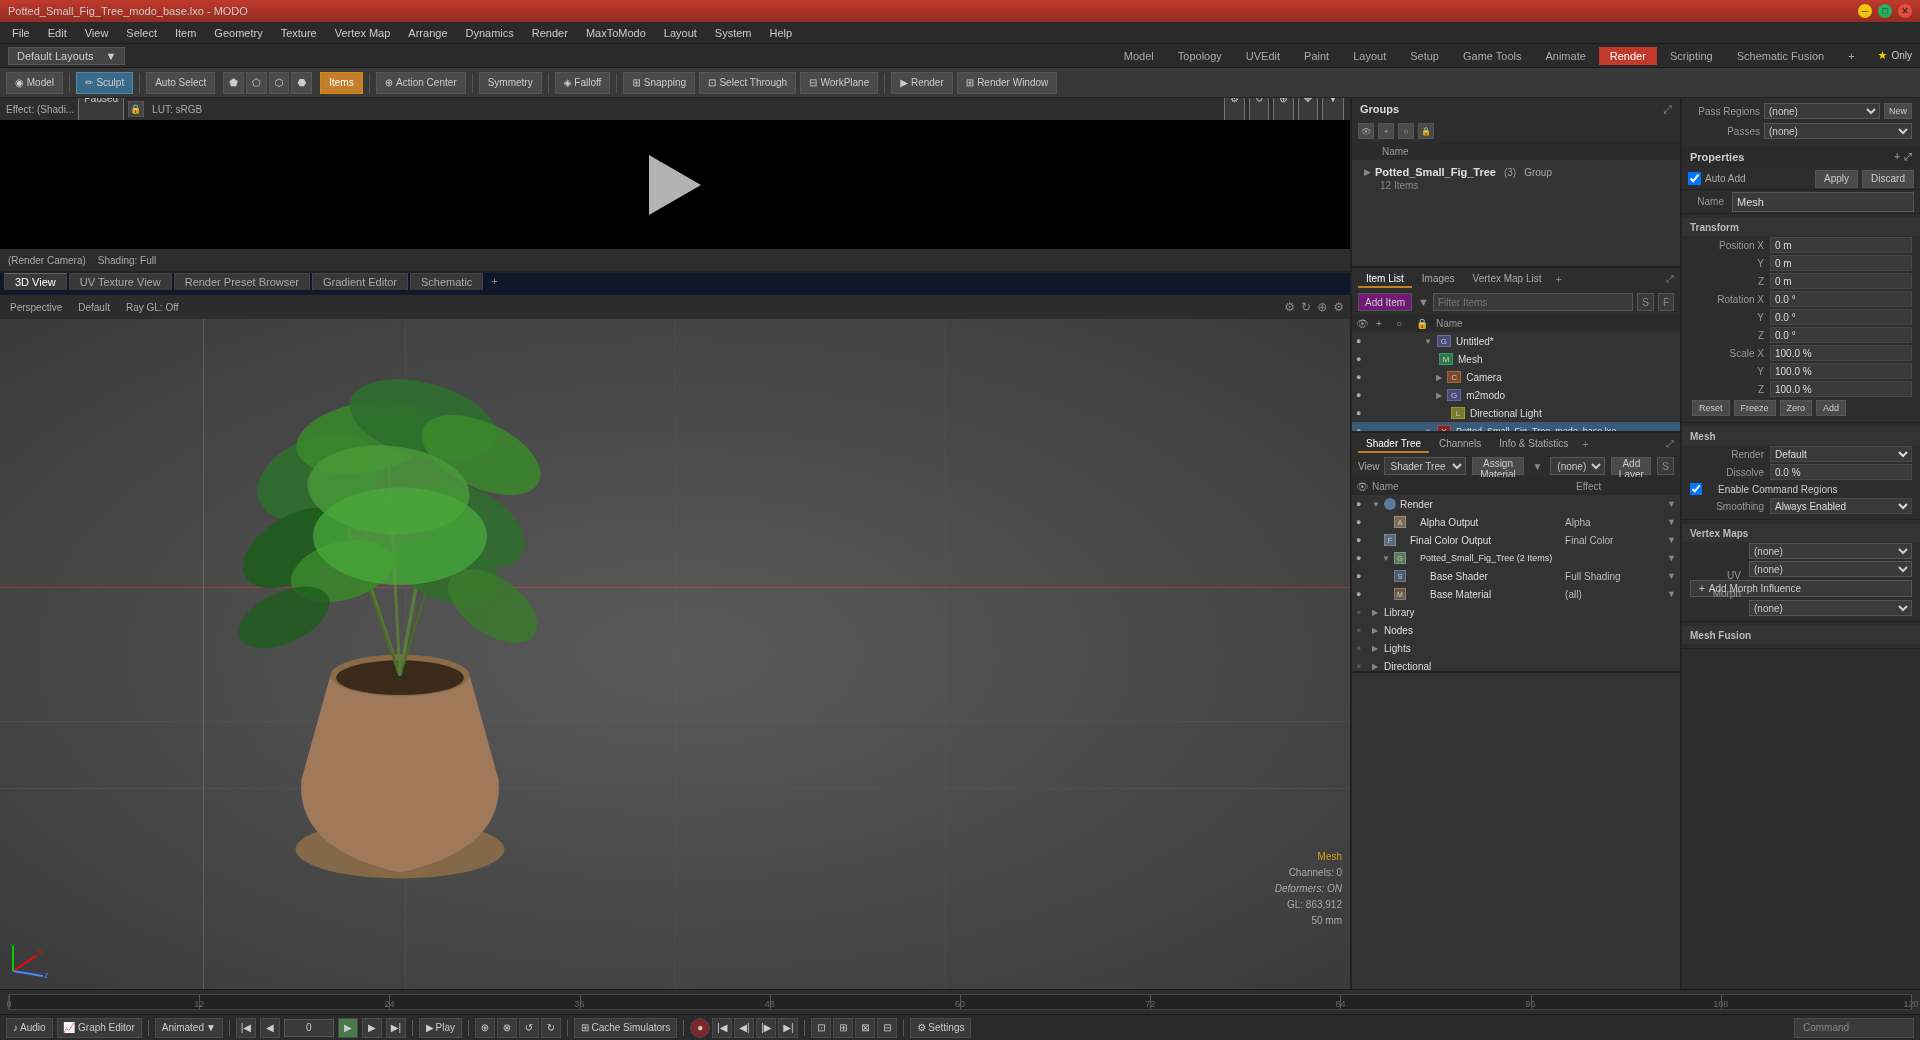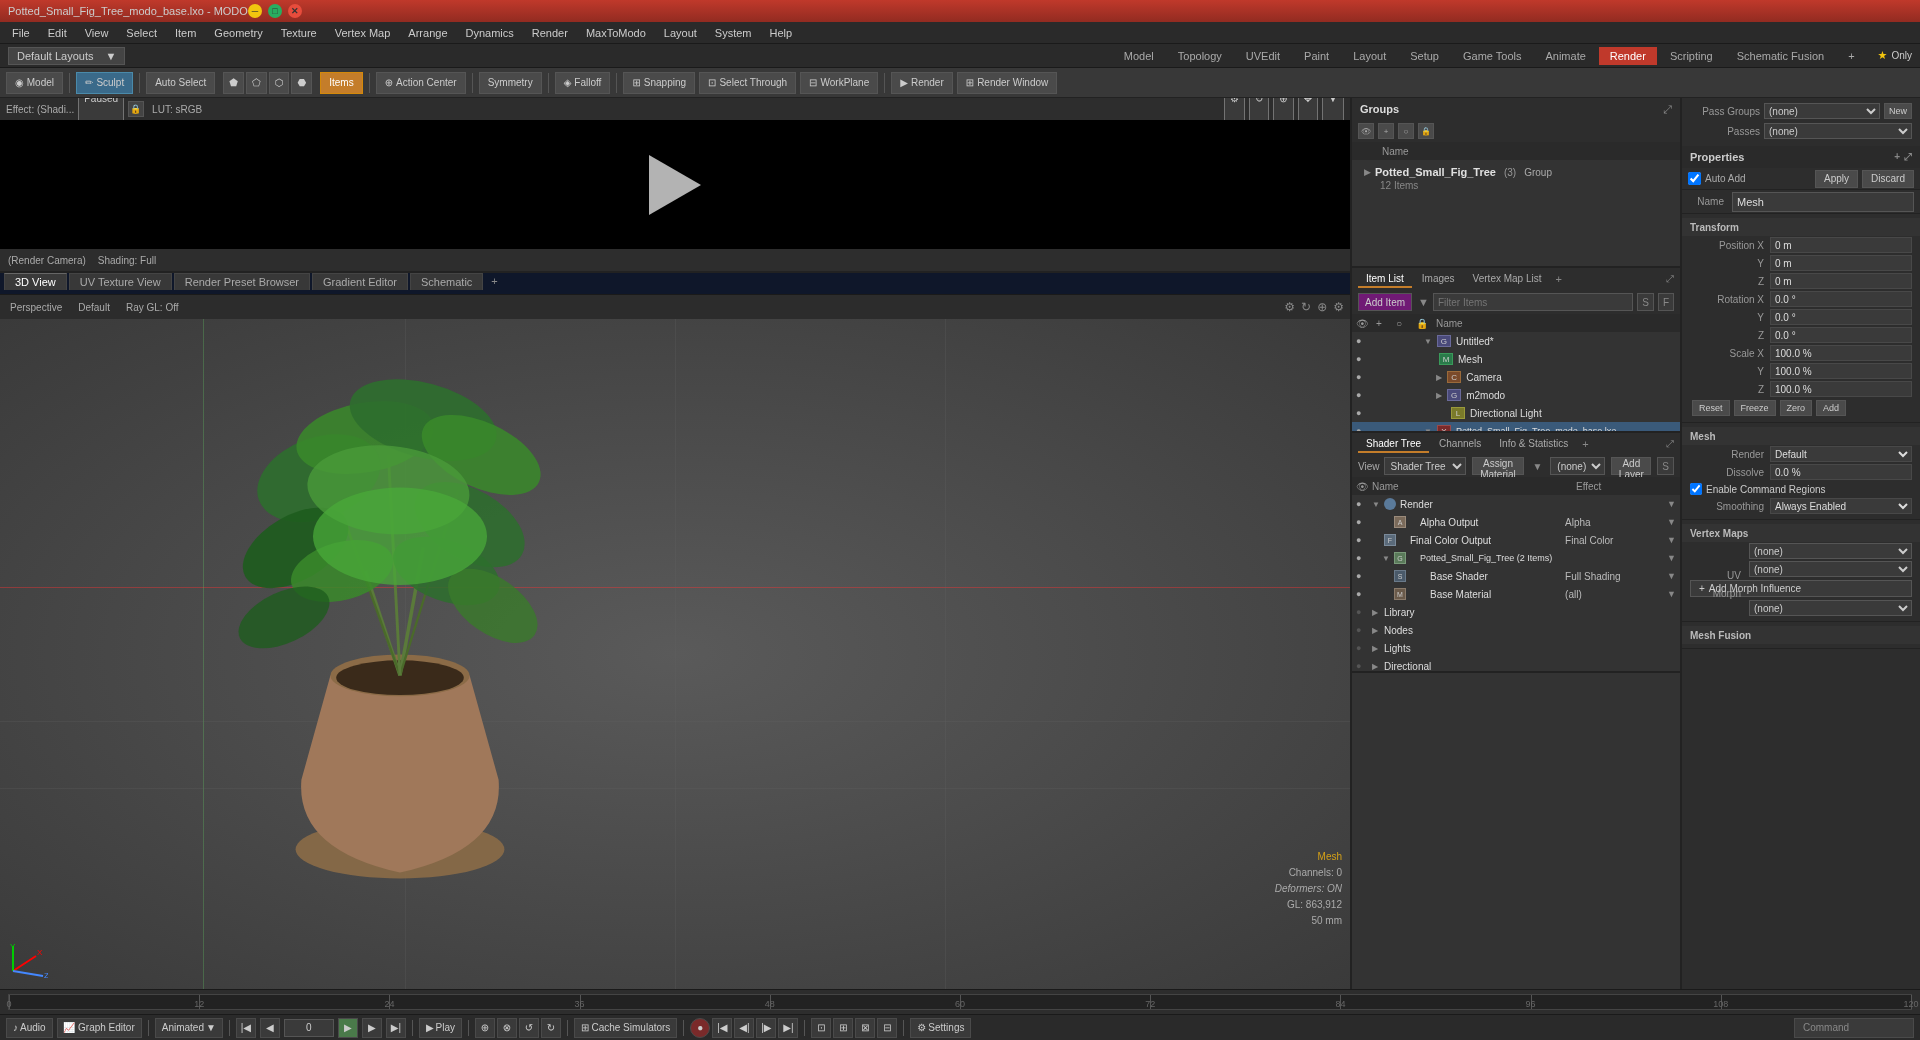--- a/index.html
+++ b/index.html
@@ -14,20 +14,21 @@
       user-select: none;
     }
 
     
     #titlebar {
       height: 22px;
       background: linear-gradient(to bottom, #c0392b, #922b21);
       display: flex;
       align-items: center;
       padding: 0 8px;
+      justify-content: space-between;
     }
     #titlebar-controls { display: flex; gap: 6px; }
     #titlebar-controls span {
       width: 14px; height: 14px; border-radius: 50%;
       display: flex; align-items: center; justify-content: center;
       font-size: 9px; cursor: pointer; font-weight: bold; color: #333;
     }
     .tb-min { background: #f1c40f; }
     .tb-max { background: #27ae60; }
     .tb-close { background: #e74c3c; }
@@ -546,21 +547,21 @@
       color: #ddd; font-size: 10px; height: 16px;
     }
 
     .add-morph-btn {
       display: flex; align-items: center; gap: 4px; padding: 2px 8px;
       background: #3a3a3a; border: 1px solid #555; color: #ccc; font-size: 10px;
       cursor: pointer; margin: 2px 8px;
     }
 
     .checkbox-row {
-      display: flex; align-items: center; padding: 2px 8px; gap: 4px;
+      display: flex; align-items: center; padding: 2px 8px; gap: 16px;
     }
     .checkbox-row input { width: 12px; height: 12px; }
     .checkbox-row label { font-size: 10px; color: #ccc; }
 
     .dissolve-row {
       display: flex; align-items: center; height: 18px; padding: 0 8px;
     }
 
     
     .vm-row {
@@ -1027,21 +1028,21 @@
           </div>
 
         </div>
       </div>
     </div>
 
     <div id="properties-panel">
 
       <div id="pass-groups-panel">
         <div class="pg-row">
-          <span class="pg-label">Pass Groups</span>
+          <span class="pg-label">Pass Regions</span>
           <select class="pg-select">
             <option>(none)</option>
           </select>
           <button class="pg-new-btn">New</button>
         </div>
         <div class="pg-row">
           <span class="pg-label">Passes</span>
           <select class="pg-select">
             <option>(none)</option>
           </select>

